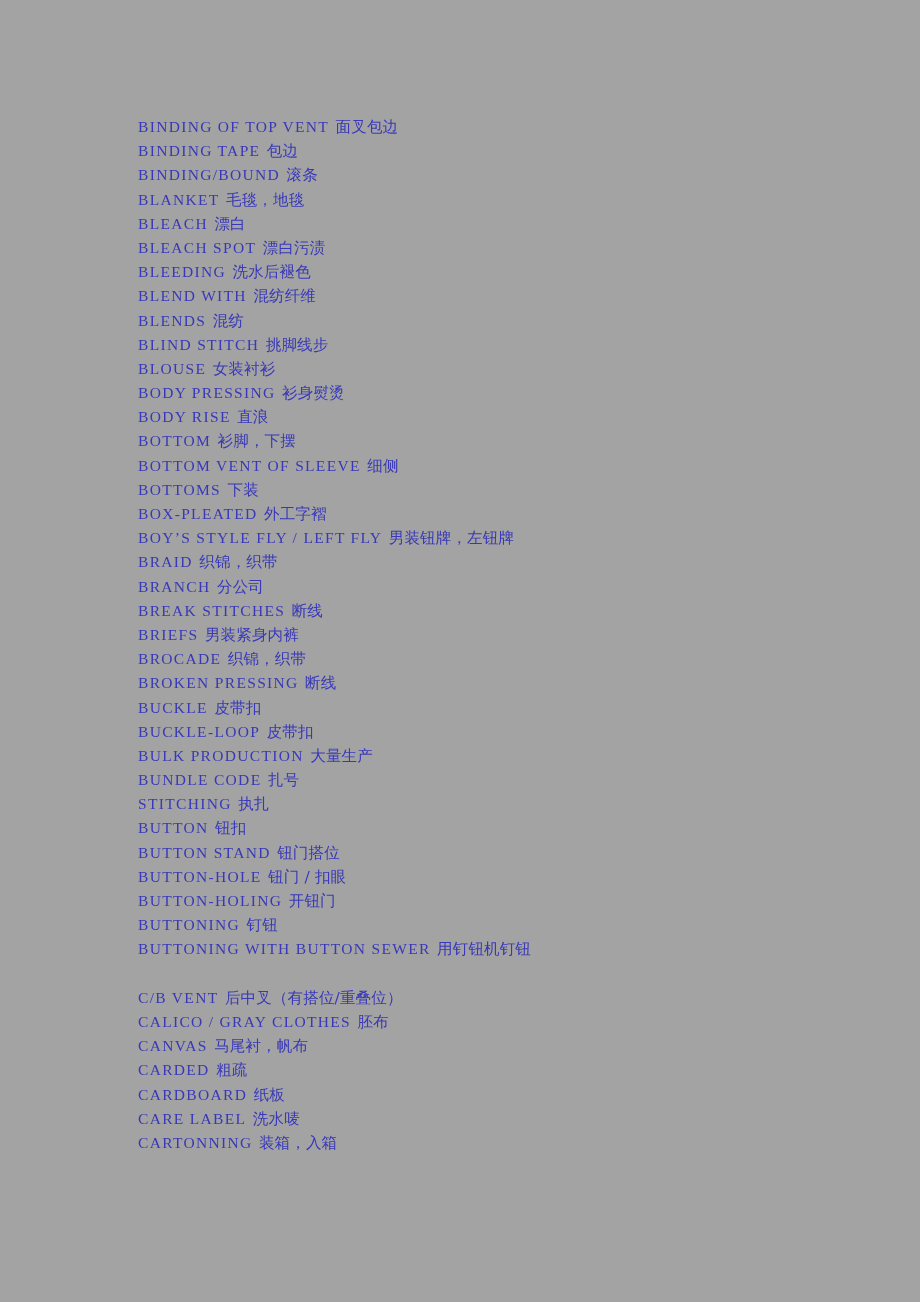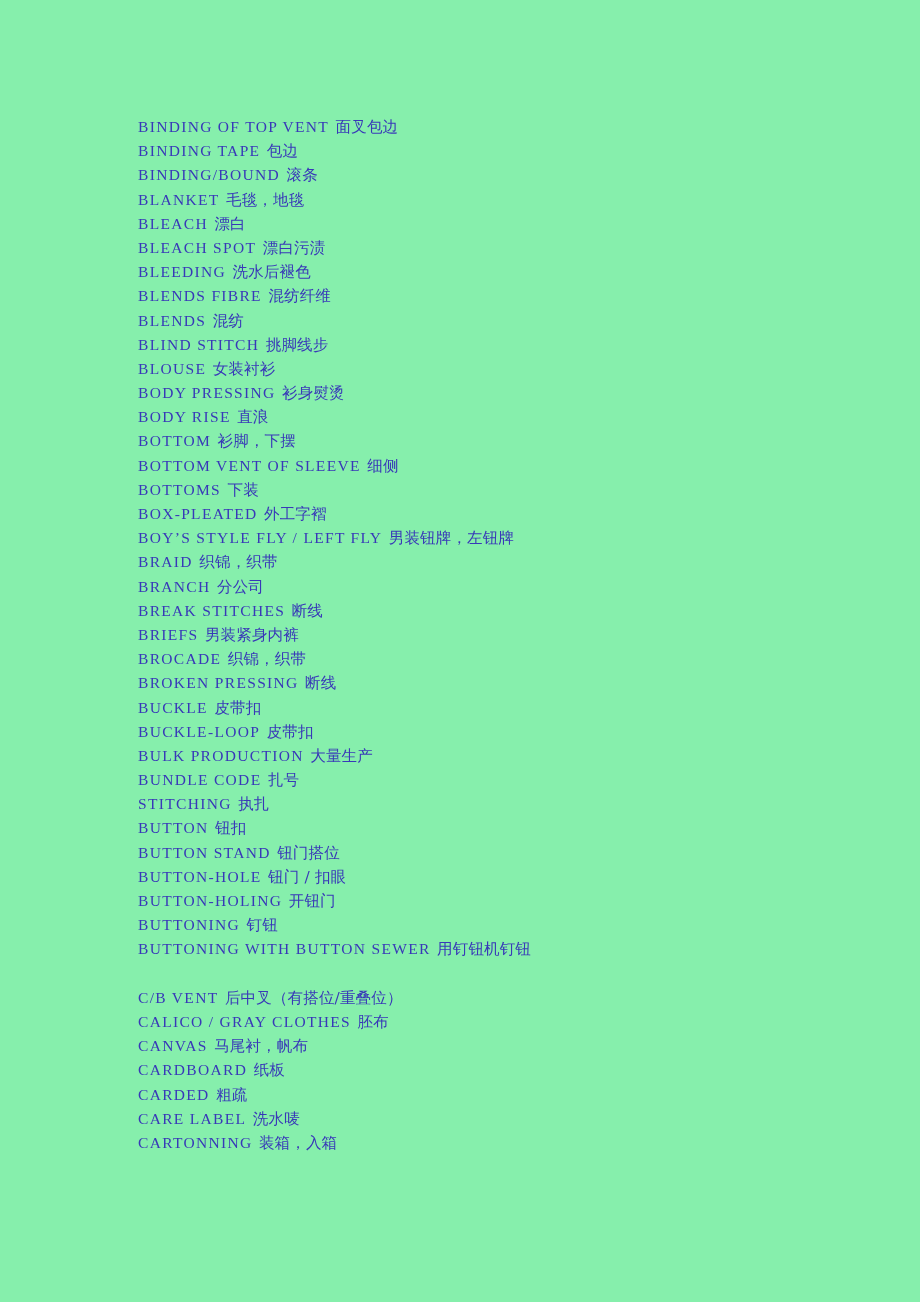--- a/index.html
+++ b/index.html
@@ -11,21 +11,21 @@
   body {
     width: 920px;
     height: 1302px;
     overflow: hidden;
     font-family: "Liberation Serif", "DejaVu Serif", serif;
   }
   #page {
     position: relative;
     width: 920px;
     height: 1302px;
-    background: #86efac;
+    background: #a3a3a3;
     box-sizing: border-box;
     padding: 115px 0 0 138px;
   }
   .glossary {
     margin: 0;
     padding: 0;
     list-style: none;
   }
   .entry {
     height: 24.2px;
@@ -54,21 +54,21 @@
 
 <div id="page">
   <div class="glossary" id="glossary-root">
       <div class="entry"><span class="term">BINDING OF TOP VENT</span><span class="gloss">面叉包边</span></div>
       <div class="entry"><span class="term">BINDING TAPE</span><span class="gloss">包边</span></div>
       <div class="entry"><span class="term">BINDING/BOUND</span><span class="gloss">滚条</span></div>
       <div class="entry"><span class="term">BLANKET</span><span class="gloss">毛毯，地毯</span></div>
       <div class="entry"><span class="term">BLEACH</span><span class="gloss">漂白</span></div>
       <div class="entry"><span class="term">BLEACH SPOT</span><span class="gloss">漂白污渍</span></div>
       <div class="entry"><span class="term">BLEEDING</span><span class="gloss">洗水后褪色</span></div>
-      <div class="entry"><span class="term">BLENDS FIBRE</span><span class="gloss">混纺纤维</span></div>
+      <div class="entry"><span class="term">BLEND WITH</span><span class="gloss">混纺纤维</span></div>
       <div class="entry"><span class="term">BLENDS</span><span class="gloss">混纺</span></div>
       <div class="entry"><span class="term">BLIND STITCH</span><span class="gloss">挑脚线步</span></div>
       <div class="entry"><span class="term">BLOUSE</span><span class="gloss">女装衬衫</span></div>
       <div class="entry"><span class="term">BODY PRESSING</span><span class="gloss">衫身熨烫</span></div>
       <div class="entry"><span class="term">BODY RISE</span><span class="gloss">直浪</span></div>
       <div class="entry"><span class="term">BOTTOM</span><span class="gloss">衫脚，下摆</span></div>
       <div class="entry"><span class="term">BOTTOM VENT OF SLEEVE</span><span class="gloss">细侧</span></div>
       <div class="entry"><span class="term">BOTTOMS</span><span class="gloss">下装</span></div>
       <div class="entry"><span class="term">BOX-PLEATED</span><span class="gloss">外工字褶</span></div>
       <div class="entry"><span class="term">BOY’S STYLE FLY / LEFT FLY</span><span class="gloss">男装钮牌，左钮牌</span></div>
@@ -86,18 +86,18 @@
       <div class="entry"><span class="term">BUTTON</span><span class="gloss">钮扣</span></div>
       <div class="entry"><span class="term">BUTTON STAND</span><span class="gloss">钮门搭位</span></div>
       <div class="entry"><span class="term">BUTTON-HOLE</span><span class="gloss">钮门 / 扣眼</span></div>
       <div class="entry"><span class="term">BUTTON-HOLING</span><span class="gloss">开钮门</span></div>
       <div class="entry"><span class="term">BUTTONING</span><span class="gloss">钉钮</span></div>
       <div class="entry"><span class="term">BUTTONING WITH BUTTON SEWER</span><span class="gloss">用钉钮机钉钮</span></div>
       <div class="entry spacer"></div>
       <div class="entry"><span class="term">C/B VENT</span><span class="gloss">后中叉（有搭位/重叠位）</span></div>
       <div class="entry"><span class="term">CALICO / GRAY CLOTHES</span><span class="gloss">胚布</span></div>
       <div class="entry"><span class="term">CANVAS</span><span class="gloss">马尾衬，帆布</span></div>
+      <div class="entry"><span class="term">CARDED</span><span class="gloss">粗疏</span></div>
       <div class="entry"><span class="term">CARDBOARD</span><span class="gloss">纸板</span></div>
-      <div class="entry"><span class="term">CARDED</span><span class="gloss">粗疏</span></div>
       <div class="entry"><span class="term">CARE LABEL</span><span class="gloss">洗水唛</span></div>
       <div class="entry"><span class="term">CARTONNING</span><span class="gloss">装箱，入箱</span></div>
     </div>
 </div>
 
 </body></html>

